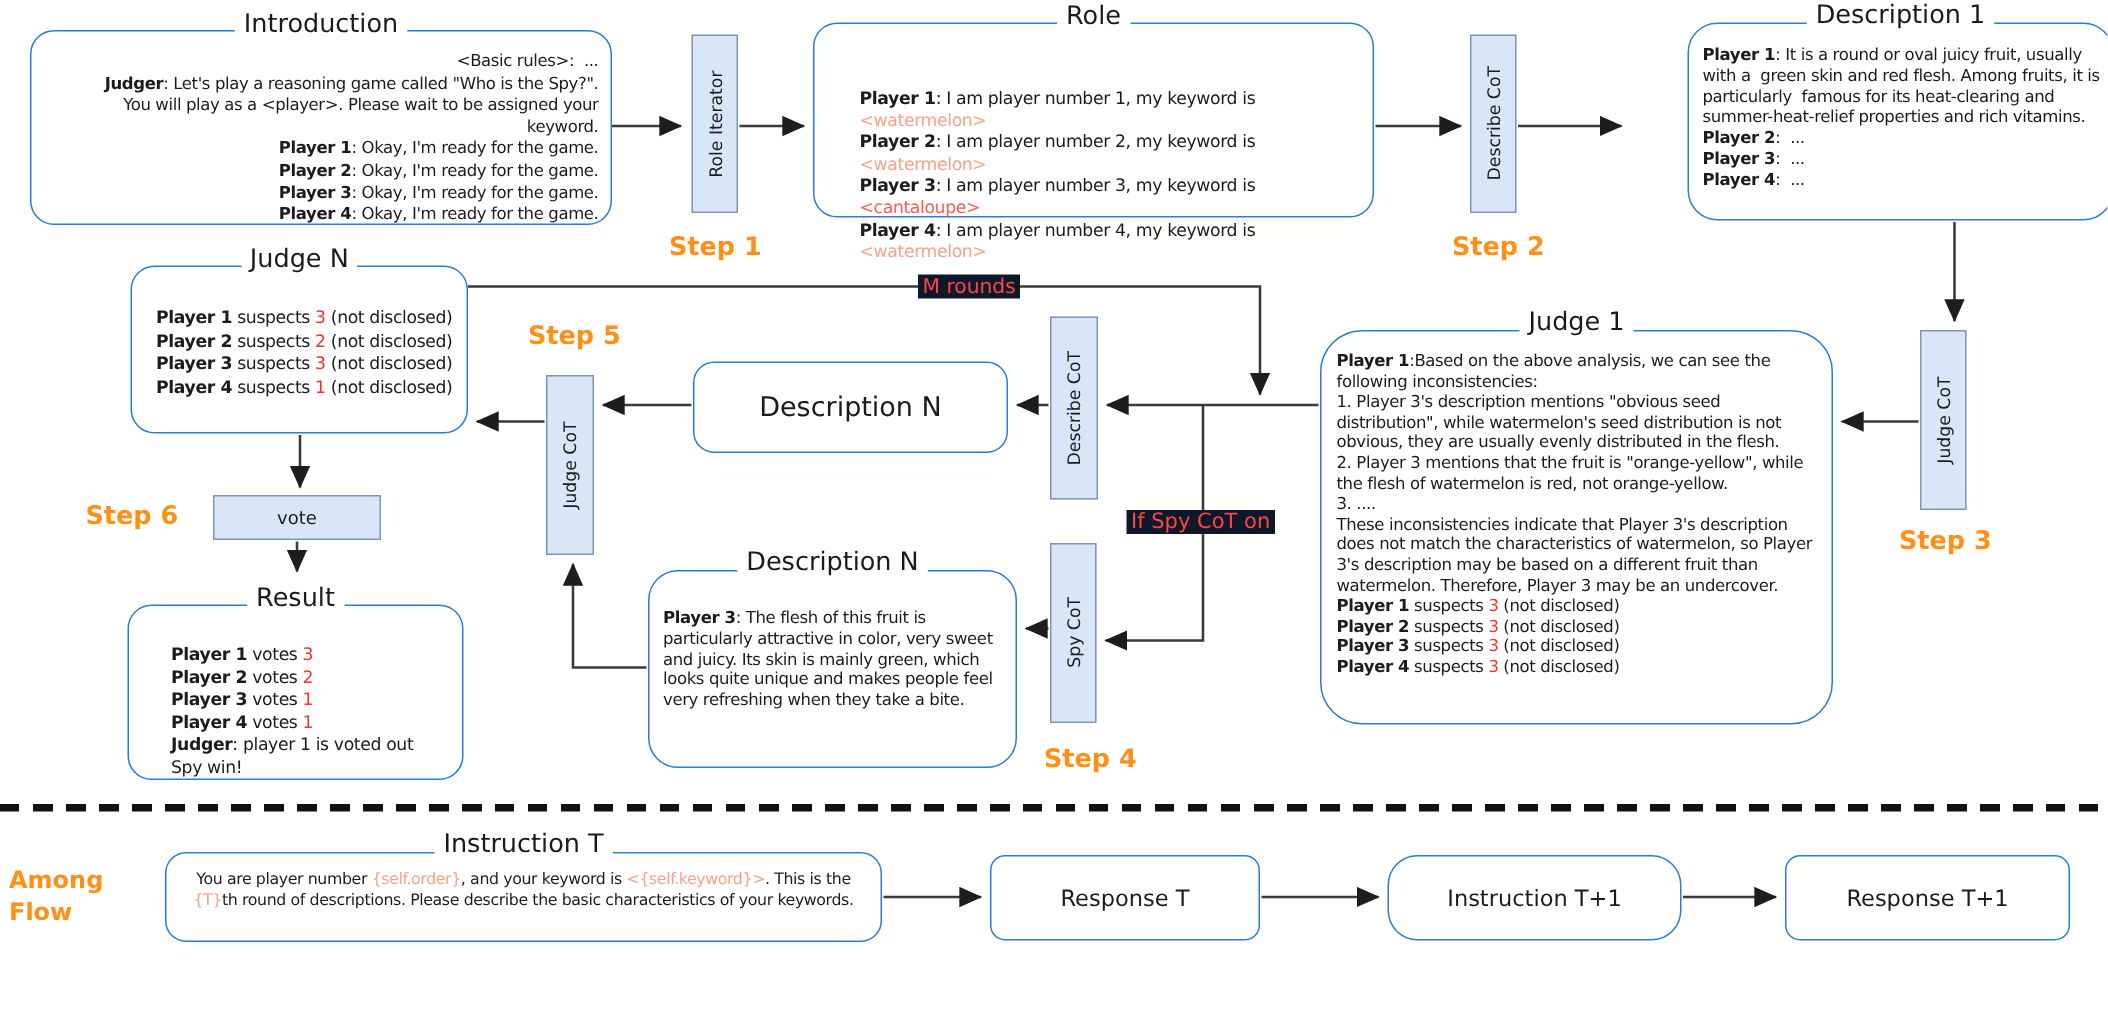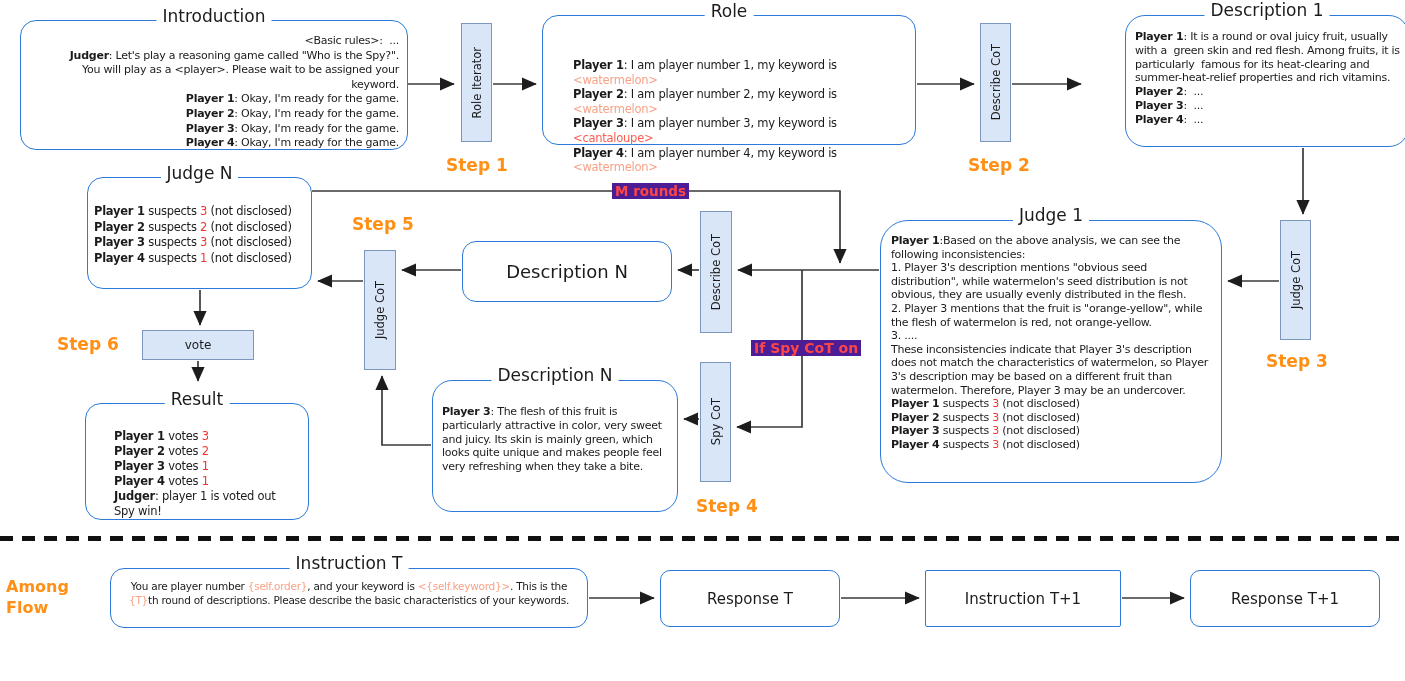--- a/index.html
+++ b/index.html
@@ -16,33 +16,33 @@
   .rich{font-size:11px;line-height:13.8px;}
   .rich-line{white-space:pre-wrap;min-height:1em;}
   .seg-b{font-weight:bold;}
   .seg-red{color:var(--red);}
   .seg-salmon{color:var(--salmon);}
   .seg-tomato{color:var(--tomato);}
   .cot{position:absolute;background:var(--cot-fill);border:1.5px solid var(--cot-border);
     display:flex;align-items:center;justify-content:center;box-sizing:border-box;}
   .vtext{writing-mode:vertical-rl;transform:rotate(180deg);font-size:11.5px;letter-spacing:0;}
   .step{position:absolute;color:var(--step-orange);font-weight:bold;font-size:17px;letter-spacing:0;}
-  .annot{position:absolute;color:var(--annotation-red);background:#4c1d95;padding:0 3px;letter-spacing:0;font-weight:bold;}
+  .annot{position:absolute;color:var(--annotation-red);background:#0f172a;padding:0 3px;letter-spacing:0;}
   .nodelabel{display:flex;align-items:center;justify-content:center;font-size:15px;letter-spacing:0;}
   #box-intro{left:20px;top:20px;width:388px;height:130px;padding:13px 8px 0 13px;line-height:14.6px;text-align:right;}
   #box-role{left:542px;top:15px;width:374px;height:130px;padding:42px 8px 0 30px;font-size:11.5px;line-height:14.6px;}
   #box-desc1{left:1087px;top:15px;width:284px;height:132px;border-radius:20px;padding:14px 8px 0 9px;margin-left:38px;}
   #box-judge1{left:880px;top:220px;width:342px;height:263px;border-radius:28px;padding:13px 10px 0 10px;line-height:13.6px;}
-  #box-judgeN{left:87px;top:177px;width:225px;height:112px;padding:26px 0 0 6px;font-size:11.5px;line-height:15.5px;}
+  #box-judgeN{left:87px;top:177px;width:225px;height:112px;padding:26px 0 0 16px;font-size:11.5px;line-height:15.5px;}
   #box-descN-loop{left:462px;top:241px;width:210px;height:61px;border-radius:14px;display:flex;align-items:center;justify-content:center;font-size:18px;letter-spacing:0;}
   #box-result{left:85px;top:403px;width:224px;height:117px;padding:25px 0 0 28px;font-size:11.5px;line-height:15px;}
   #box-descN-spy{left:432px;top:380px;width:246px;height:132px;border-radius:20px;padding:24px 8px 0 9px;}
   #box-instrT{left:110px;top:568px;width:478px;height:60px;border-radius:14px;padding:11px 12px 0;font-size:10.5px;line-height:13.5px;text-align:center;}
   #box-respT{left:660px;top:570px;width:180px;height:57px;border-radius:10px;}
-  #box-instrT1{left:925px;top:570px;width:196px;height:57px;border-radius:2px;}
+  #box-instrT1{left:925px;top:570px;width:196px;height:57px;border-radius:20px;}
   #box-respT1{left:1190px;top:570px;width:190px;height:57px;border-radius:10px;}
   #cot-role-iter{left:461px;top:23px;width:31px;height:119px;}
   #cot-desc-top{left:980px;top:23px;width:31px;height:119px;}
   #cot-judge-right{left:1280px;top:220px;width:31px;height:120px;}
   #cot-desc-mid{left:700px;top:211px;width:32px;height:122px;}
   #cot-judge-mid{left:364px;top:250px;width:32px;height:120px;}
   #cot-spy{left:700px;top:362px;width:31px;height:120px;}
   #box-vote{left:142px;top:330px;width:112px;height:30px;font-size:12px;letter-spacing:0;}
   #step-1{left:446px;top:155px;} #step-2{left:968px;top:155px;} #step-3{left:1266px;top:351px;}
   #step-4{left:696px;top:496px;} #step-5{left:352px;top:214px;} #step-6{left:57px;top:334px;}

